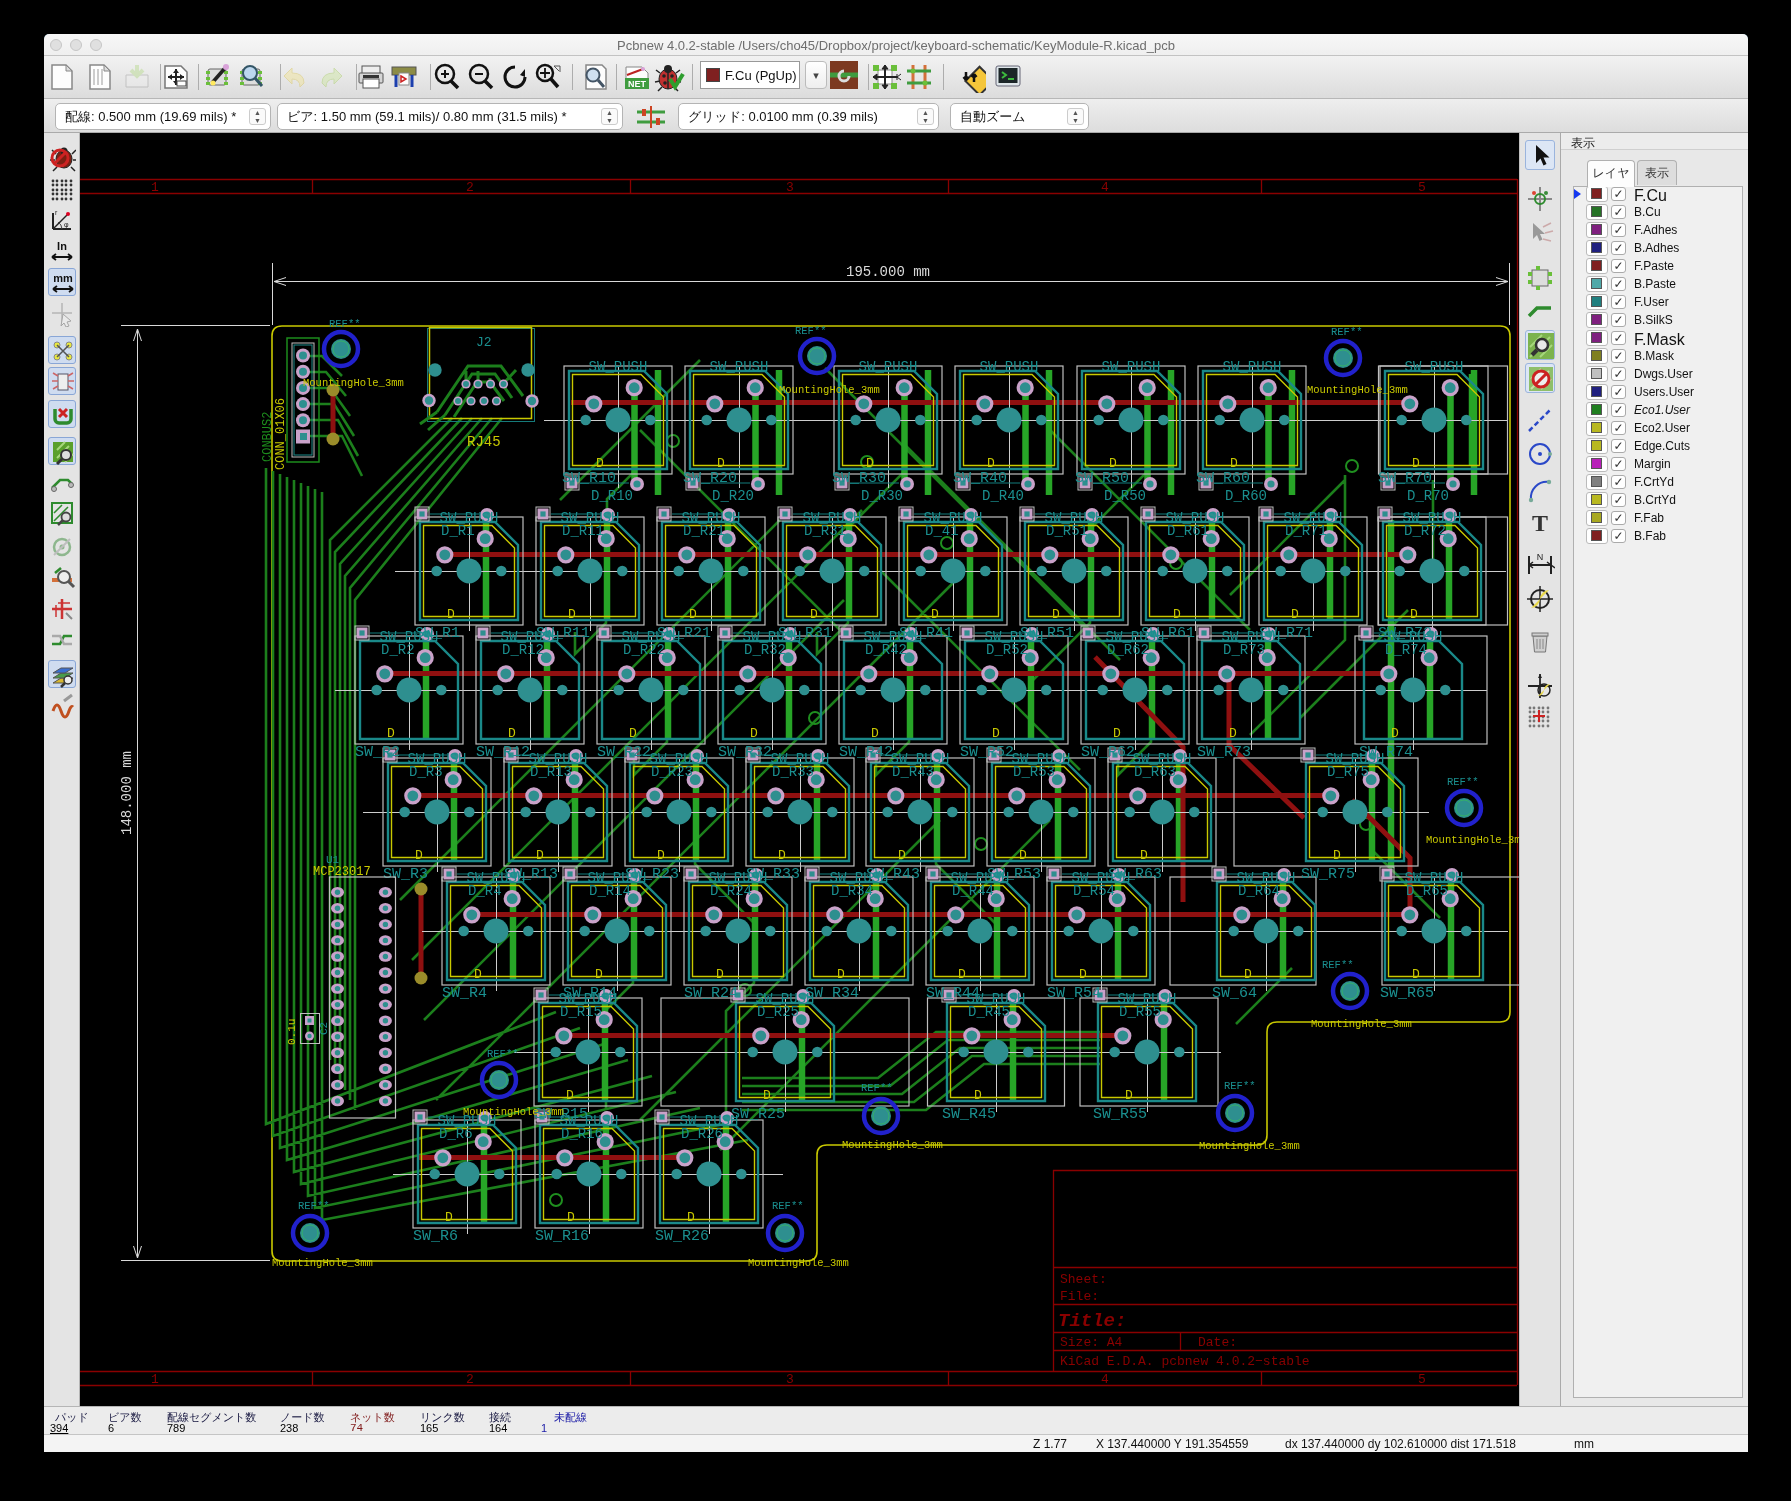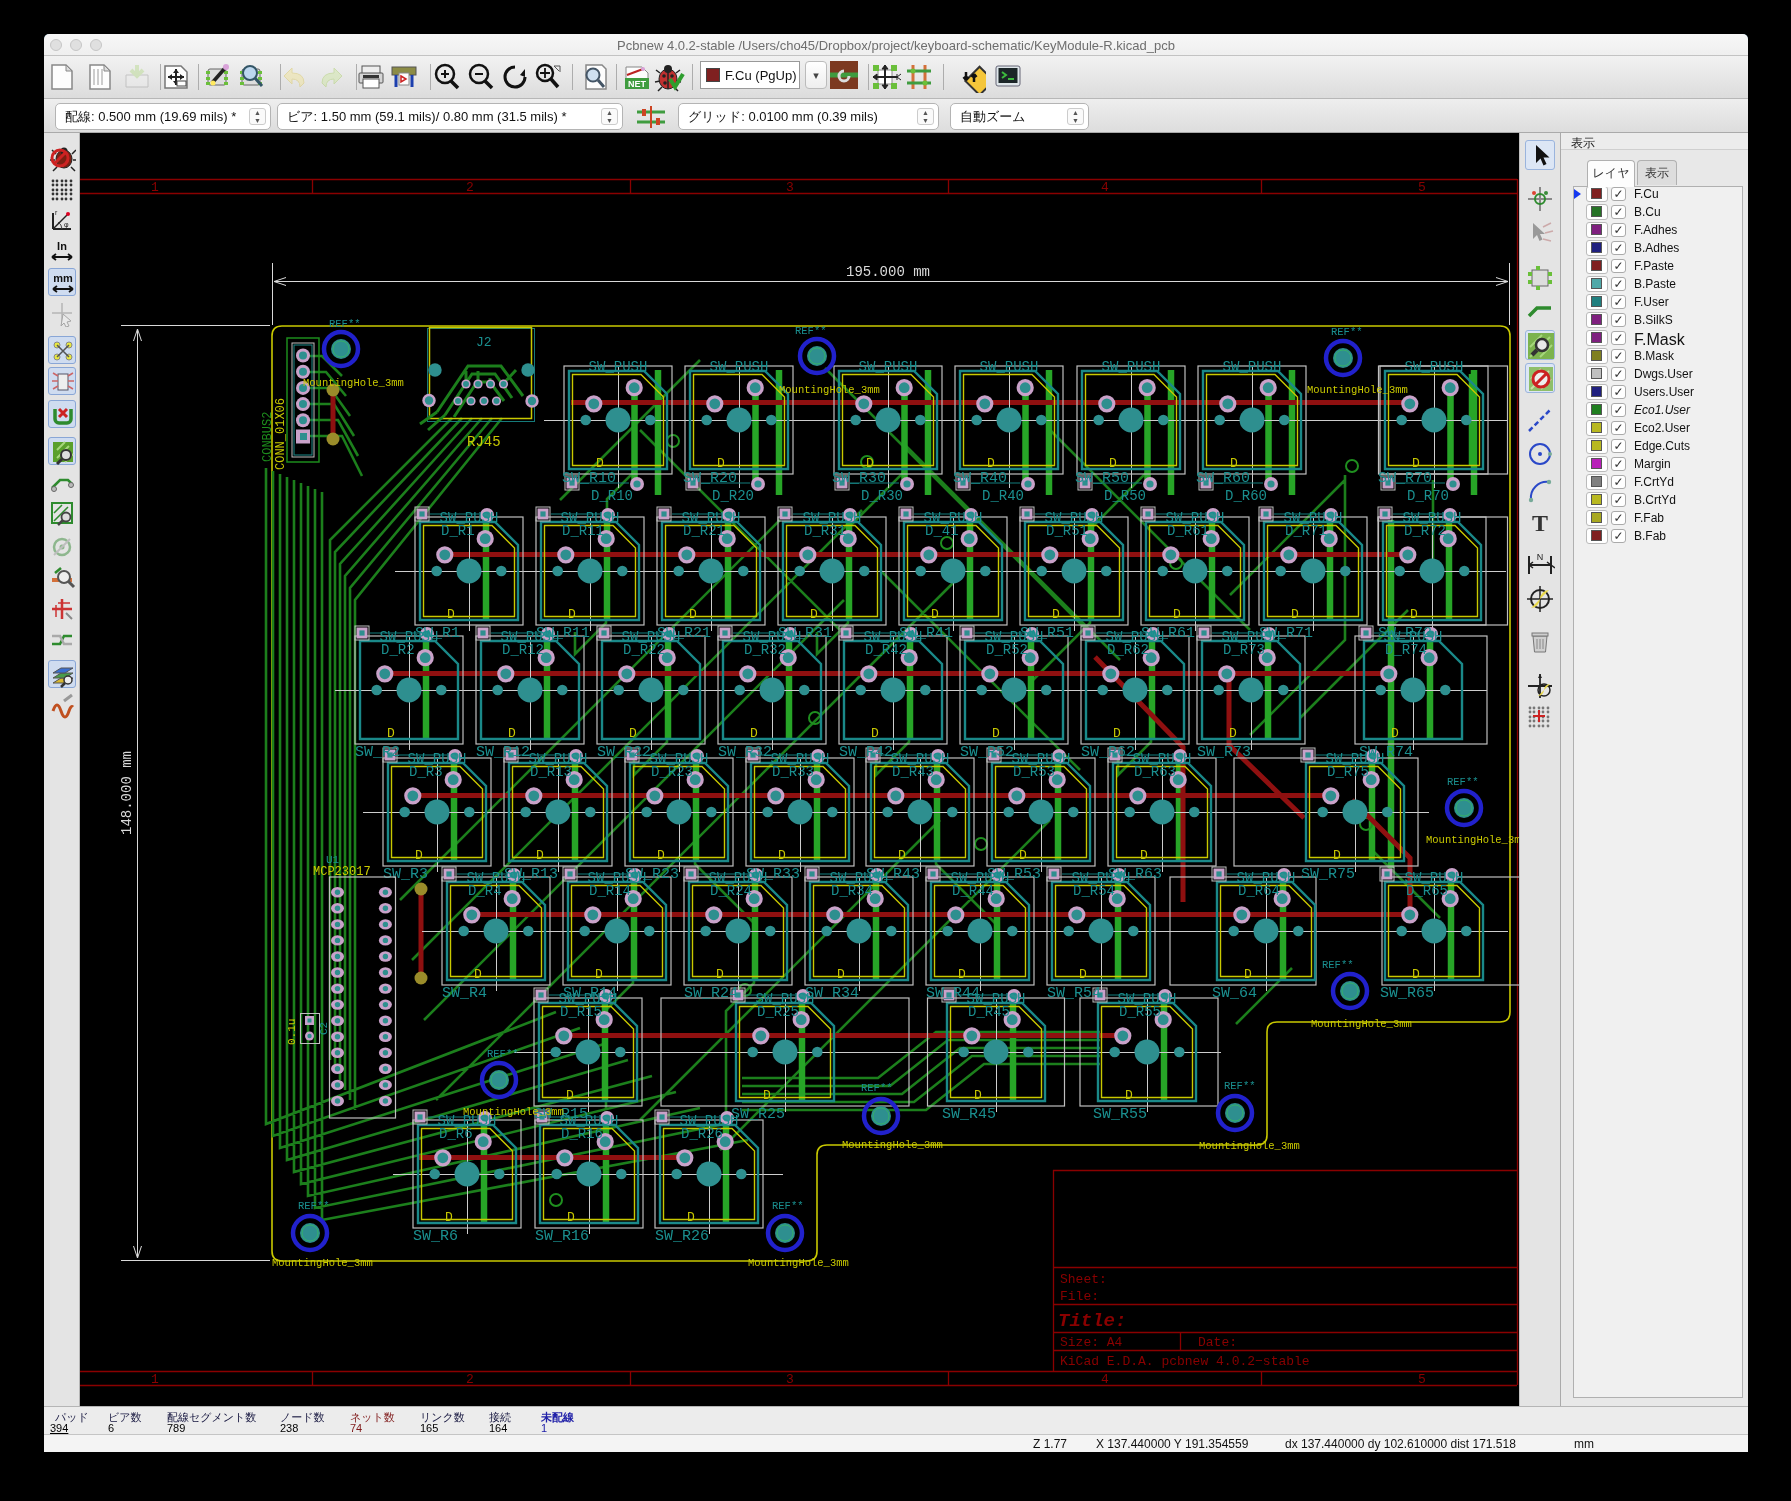--- a/index.html
+++ b/index.html
@@ -1056,21 +1056,21 @@
       <div style="position:absolute;left:10px;top:2px;font-size:12px;color:#222;">表示</div>
   <div id="tabs">
    <div class="tab" style="left:18px;width:48px;background:#fdfdfd;height:27px;z-index:2;">レイヤ</div>
    <div class="tab" style="left:68px;width:40px;background:#ddd;">表示</div>
   </div>
   <div id="panelbox"></div>
   <div style="position:absolute;left:13px;top:56px;width:0;height:0;border-left:7px solid #1538f0;border-top:5px solid transparent;border-bottom:5px solid transparent;"></div>
       <div style="position:absolute;left:25px;top:53px;width:22px;height:16px;background:#fff;border:1px solid #bbb;border-radius:3px;"></div>
       <div style="position:absolute;left:30px;top:55px;width:11px;height:11px;background:#7f2020;border:1px solid #555;"></div>
       <div style="position:absolute;left:50px;top:54px;width:15px;height:14px;background:#fff;border:1px solid #aaa;border-radius:3px;color:#333;font-size:12px;text-align:center;line-height:13px;">✓</div>
-      <div style="position:absolute;left:73px;top:54px;font-size:12px;color:#111;">F.Cu</div>
+      <div style="position:absolute;left:73px;top:54px;font-size:16px;color:#111;">F.Cu</div>
       <div style="position:absolute;left:25px;top:71px;width:22px;height:16px;background:#fff;border:1px solid #bbb;border-radius:3px;"></div>
       <div style="position:absolute;left:30px;top:73px;width:11px;height:11px;background:#267326;border:1px solid #555;"></div>
       <div style="position:absolute;left:50px;top:72px;width:15px;height:14px;background:#fff;border:1px solid #aaa;border-radius:3px;color:#333;font-size:12px;text-align:center;line-height:13px;">✓</div>
       <div style="position:absolute;left:73px;top:72px;font-size:12px;color:#111;">B.Cu</div>
       <div style="position:absolute;left:25px;top:89px;width:22px;height:16px;background:#fff;border:1px solid #bbb;border-radius:3px;"></div>
       <div style="position:absolute;left:30px;top:91px;width:11px;height:11px;background:#7f207f;border:1px solid #555;"></div>
       <div style="position:absolute;left:50px;top:90px;width:15px;height:14px;background:#fff;border:1px solid #aaa;border-radius:3px;color:#333;font-size:12px;text-align:center;line-height:13px;">✓</div>
       <div style="position:absolute;left:73px;top:90px;font-size:12px;color:#111;">F.Adhes</div>
       <div style="position:absolute;left:25px;top:107px;width:22px;height:16px;background:#fff;border:1px solid #bbb;border-radius:3px;"></div>
       <div style="position:absolute;left:30px;top:109px;width:11px;height:11px;background:#20207f;border:1px solid #555;"></div>
@@ -1144,26 +1144,26 @@
  <div id="status1">
   <div class="sl" style="left:11px;">パッド</div>
       <div class="sv" style="left:6px;text-decoration:underline;">394</div>
   <div class="sl" style="left:64px;">ビア数</div>
       <div class="sv" style="left:64px;">6</div>
   <div class="sl" style="left:123px;">配線セグメント数</div>
       <div class="sv" style="left:123px;">789</div>
   <div class="sl" style="left:236px;">ノード数</div>
       <div class="sv" style="left:236px;">238</div>
   <div class="sl" style="left:306px;color:#7f1818;">ネット数</div>
-      <div class="sv" style="left:306px;color:#7f1818;">74</div>
+      <div class="sv" style="left:306px;color:#7f1818;font-family:Liberation Mono, monospace;">74</div>
   <div class="sl" style="left:376px;">リンク数</div>
       <div class="sv" style="left:376px;">165</div>
   <div class="sl" style="left:445px;">接続</div>
       <div class="sv" style="left:445px;">164</div>
-  <div class="sl" style="left:497px;color:#2020a8;font-weight:bold;">未配線</div>
+  <div class="sl" style="left:510px;color:#2020a8;">未配線</div>
       <div class="sv" style="left:497px;color:#2020a8;">1</div>
  </div>
  <div id="status2">
   <div style="position:absolute;left:989px;top:2px;">Z 1.77</div>
   <div style="position:absolute;left:1052px;top:2px;">X 137.440000  Y 191.354559</div>
   <div style="position:absolute;left:1241px;top:2px;">dx 137.440000  dy 102.610000  dist 171.518</div>
   <div style="position:absolute;left:1530px;top:2px;">mm</div>
  </div>
 </div>
 </body></html>

